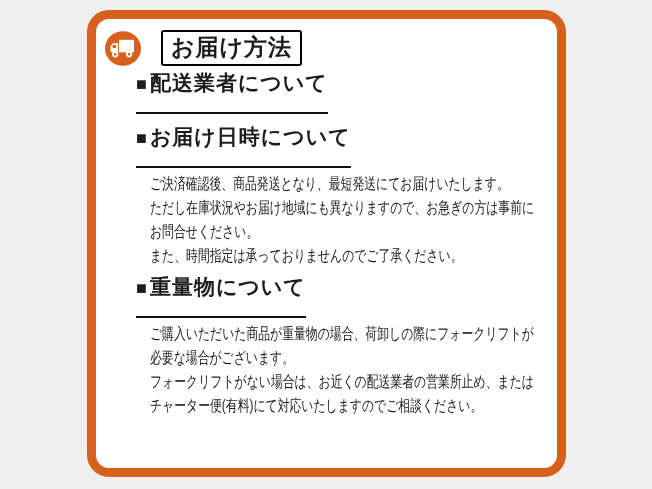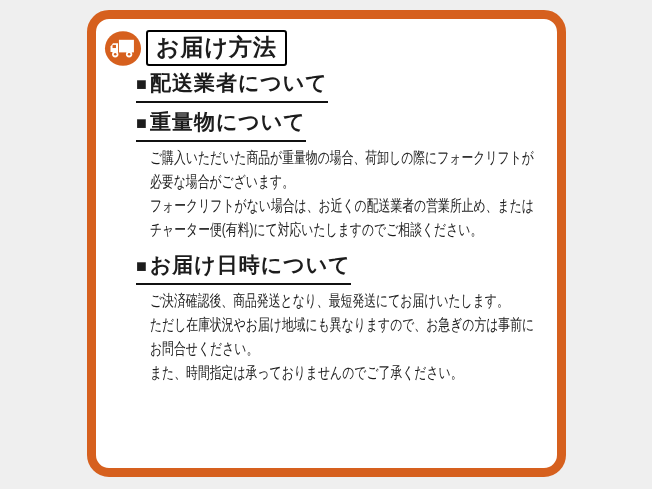--- a/index.html
+++ b/index.html
@@ -33,39 +33,39 @@
     align-items: center;
     margin: 10px 0 0 8px;
     height: 38px;
   }
   .truck-badge {
     width: 38px; height: 37px;
     flex: 0 0 auto;
     display: inline-block;
   }
   .title-box {
-    margin-left: 4px;
+    margin-left: 19px;
     border: 2.5px solid #000;
     border-radius: 3px;
     padding: 2px 8px 3px 8px;
     font-size: 23px;
     font-weight: 700;
     letter-spacing: 1px;
     line-height: 1.15;
     white-space: nowrap;
   }
 
   .section { margin-left: 40px; margin-right: 14px; }
   .section-heading {
     display: inline-block;
     font-size: 21px;
     font-weight: 700;
     letter-spacing: 1px;
     line-height: 24px;
-    padding-bottom: 5px;
+    padding-bottom: 16px;
     border-bottom: 2.5px solid var(--line);
     white-space: nowrap;
   }
   .section-heading .bullet { font-size: 18px; margin-right: 2px; }
 
   .section-body { margin: 4px 0 0 14px; }
   .text-line {
     font-size: 16px;
     line-height: 24px;
     white-space: nowrap;
@@ -99,34 +99,34 @@
       </span>
       <div class="title-box">
         <span>お届け方法</span>
       </div>
     </div>
 
     <div class="section sec-1">
       <h2 class="section-heading"><span class="bullet">■</span><span>配送業者について</span></h2>
     </div>
 
+    <div class="section sec-3">
+      <h2 class="section-heading"><span class="bullet">■</span><span>お届け日時について</span></h2>
+      <div class="section-body">
+        <div class="text-line">ご決済確認後、商品発送となり、最短発送にてお届けいたします。</div>
+        <div class="text-line">ただし在庫状況やお届け地域にも異なりますので、お急ぎの方は事前に</div>
+        <div class="text-line">お問合せください。</div>
+        <div class="text-line">また、時間指定は承っておりませんのでご了承ください。</div>
+      </div>
+    </div>
+
     <div class="section sec-2">
       <h2 class="section-heading"><span class="bullet">■</span><span>重量物について</span></h2>
       <div class="section-body">
         <div class="text-line">ご購入いただいた商品が重量物の場合、荷卸しの際にフォークリフトが</div>
         <div class="text-line">必要な場合がございます。</div>
         <div class="text-line">フォークリフトがない場合は、お近くの配送業者の営業所止め、または</div>
         <div class="text-line">チャーター便(有料)にて対応いたしますのでご相談ください。</div>
       </div>
     </div>
 
-    <div class="section sec-3">
-      <h2 class="section-heading"><span class="bullet">■</span><span>お届け日時について</span></h2>
-      <div class="section-body">
-        <div class="text-line">ご決済確認後、商品発送となり、最短発送にてお届けいたします。</div>
-        <div class="text-line">ただし在庫状況やお届け地域にも異なりますので、お急ぎの方は事前に</div>
-        <div class="text-line">お問合せください。</div>
-        <div class="text-line">また、時間指定は承っておりませんのでご了承ください。</div>
-      </div>
-    </div>
-
   </div>
 </div>
 
 </body></html>

